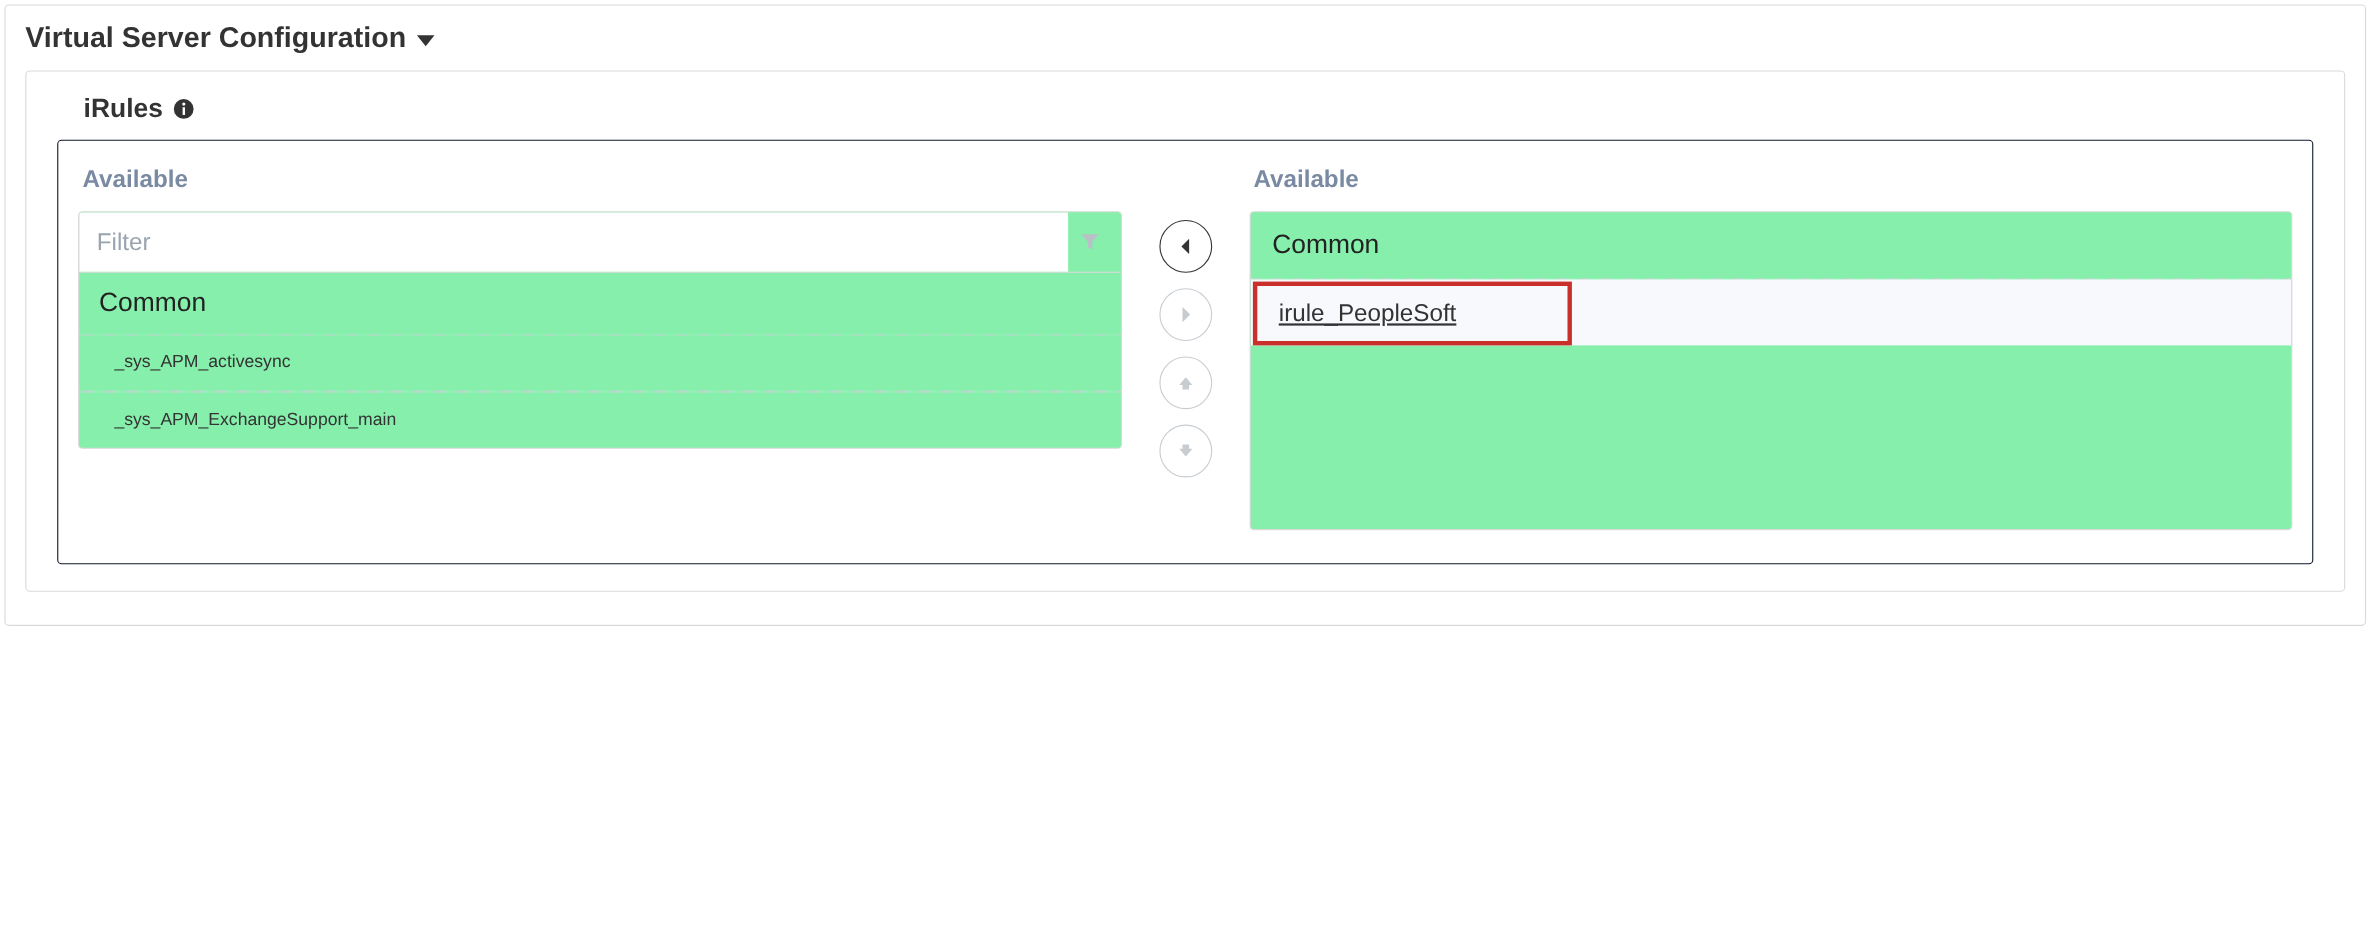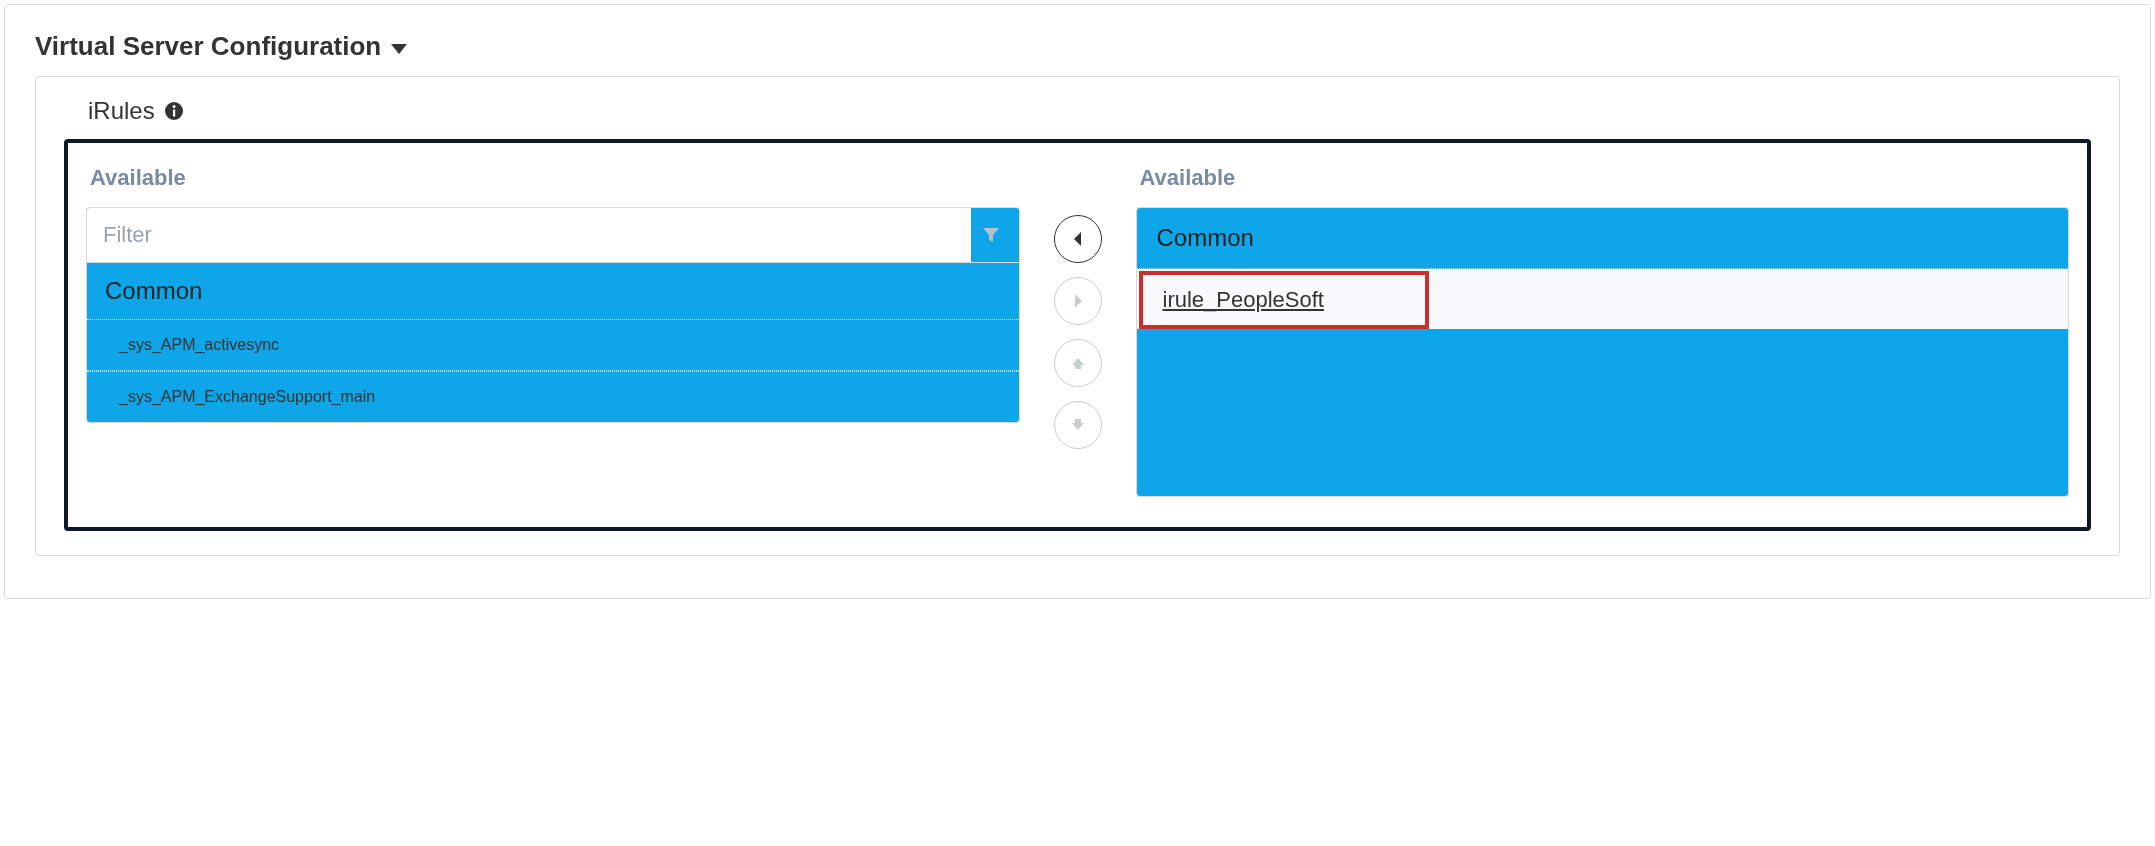--- a/index.html
+++ b/index.html
@@ -6,21 +6,21 @@
   body {
     font-family: -apple-system, BlinkMacSystemFont, "Segoe UI", Helvetica, Arial, sans-serif;
     background: #fff;
     color: #333;
     font-size: 20px;
   }
   .outer-panel {
     border: 1px solid #d9d9d9;
     border-radius: 4px;
     margin: 4px;
-    padding: 12px;
+    padding: 0;
   }
   .panel-header {
     display: flex;
     align-items: center;
     gap: 10px;
     padding: 14px 18px 14px 18px;
     font-weight: 700;
     font-size: 26px;
     color: #333;
     cursor: pointer;
@@ -35,53 +35,53 @@
   .panel-body {
     border: 1px solid #d9d9d9;
     border-radius: 4px;
     margin: 0 18px 30px 18px;
     padding: 20px 28px 24px 28px;
   }
   .section-label-row {
     display: flex;
     align-items: center;
     gap: 8px;
-    font-weight: 400;
+    font-weight: 700;
     font-size: 24px;
     color: #333;
     margin: 0 0 14px 24px;
   }
   .info-icon {
     display: inline-flex;
     width: 22px; height: 22px;
     align-items: center; justify-content: center;
     color: #333;
   }
   .dual-list {
-    border: 4px solid #0f172a;
+    border: 1px solid #0f172a;
     border-radius: 4px;
     padding: 18px 18px 30px 18px;
     display: flex;
     align-items: flex-start;
     gap: 30px;
   }
   .col {
     flex: 1 1 0;
     min-width: 0;
   }
   .col-title {
     color: #7a8aa2;
     font-weight: 700;
     font-size: 22px;
     margin: 4px 0 16px 4px;
   }
   .listbox {
     border: 1px solid #d9d9d9;
     border-radius: 4px;
-    background: #0ea5e9;
+    background: #86efac;
     overflow: hidden;
   }
   .filter-row {
     display: flex;
     align-items: center;
     border-bottom: 1px solid #d9d9d9;
   }
   .filter-input {
     flex: 1;
     border: none;

